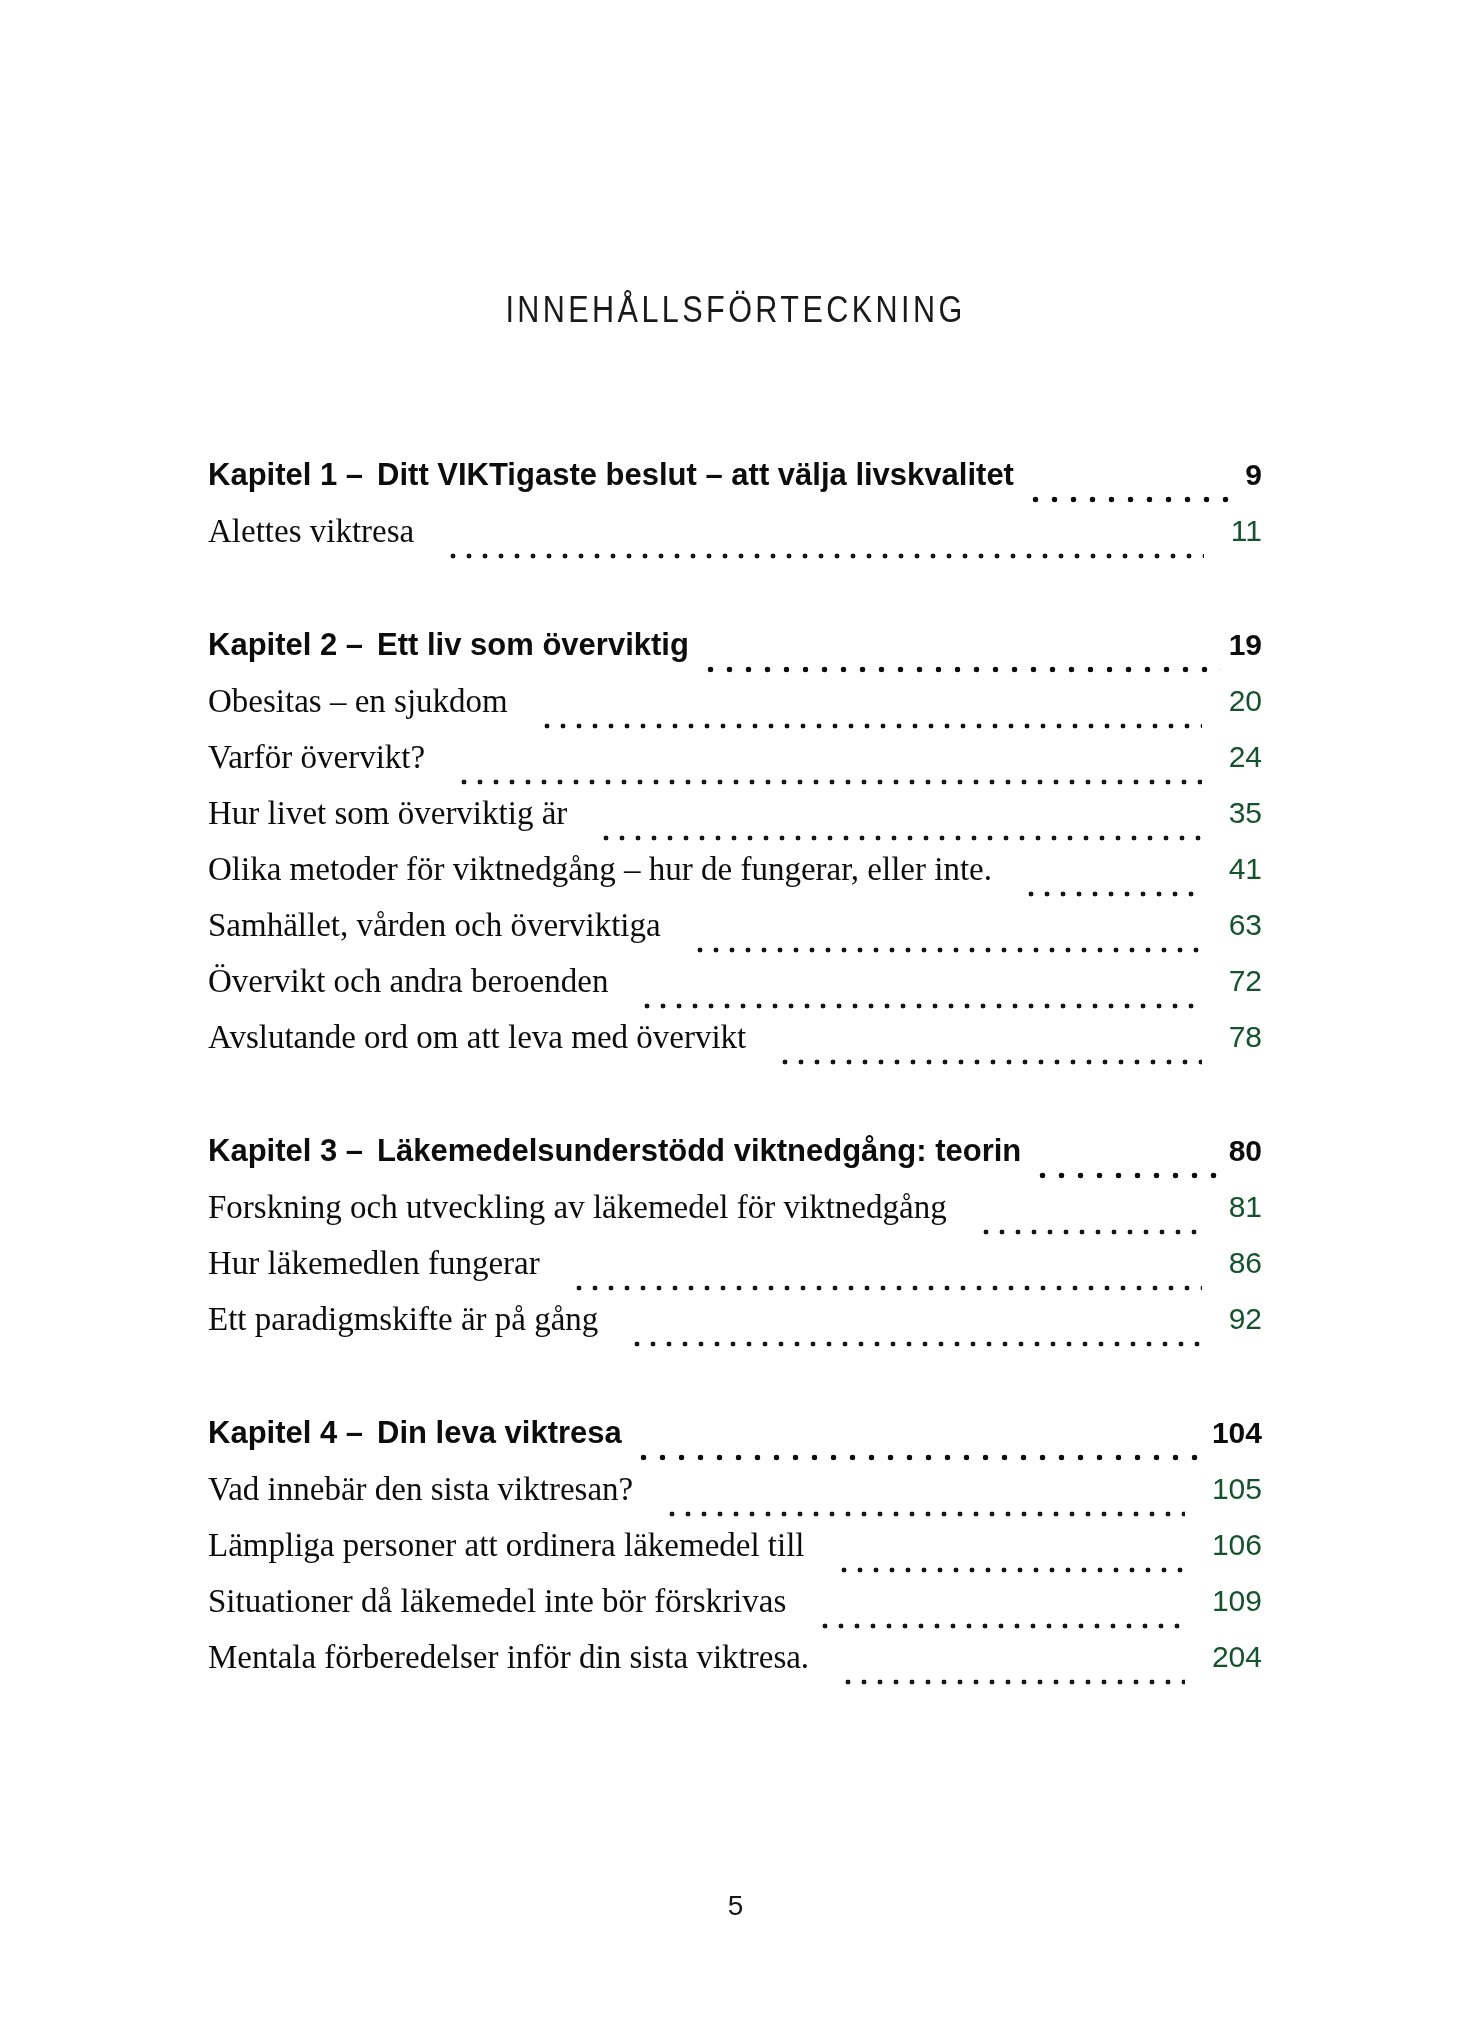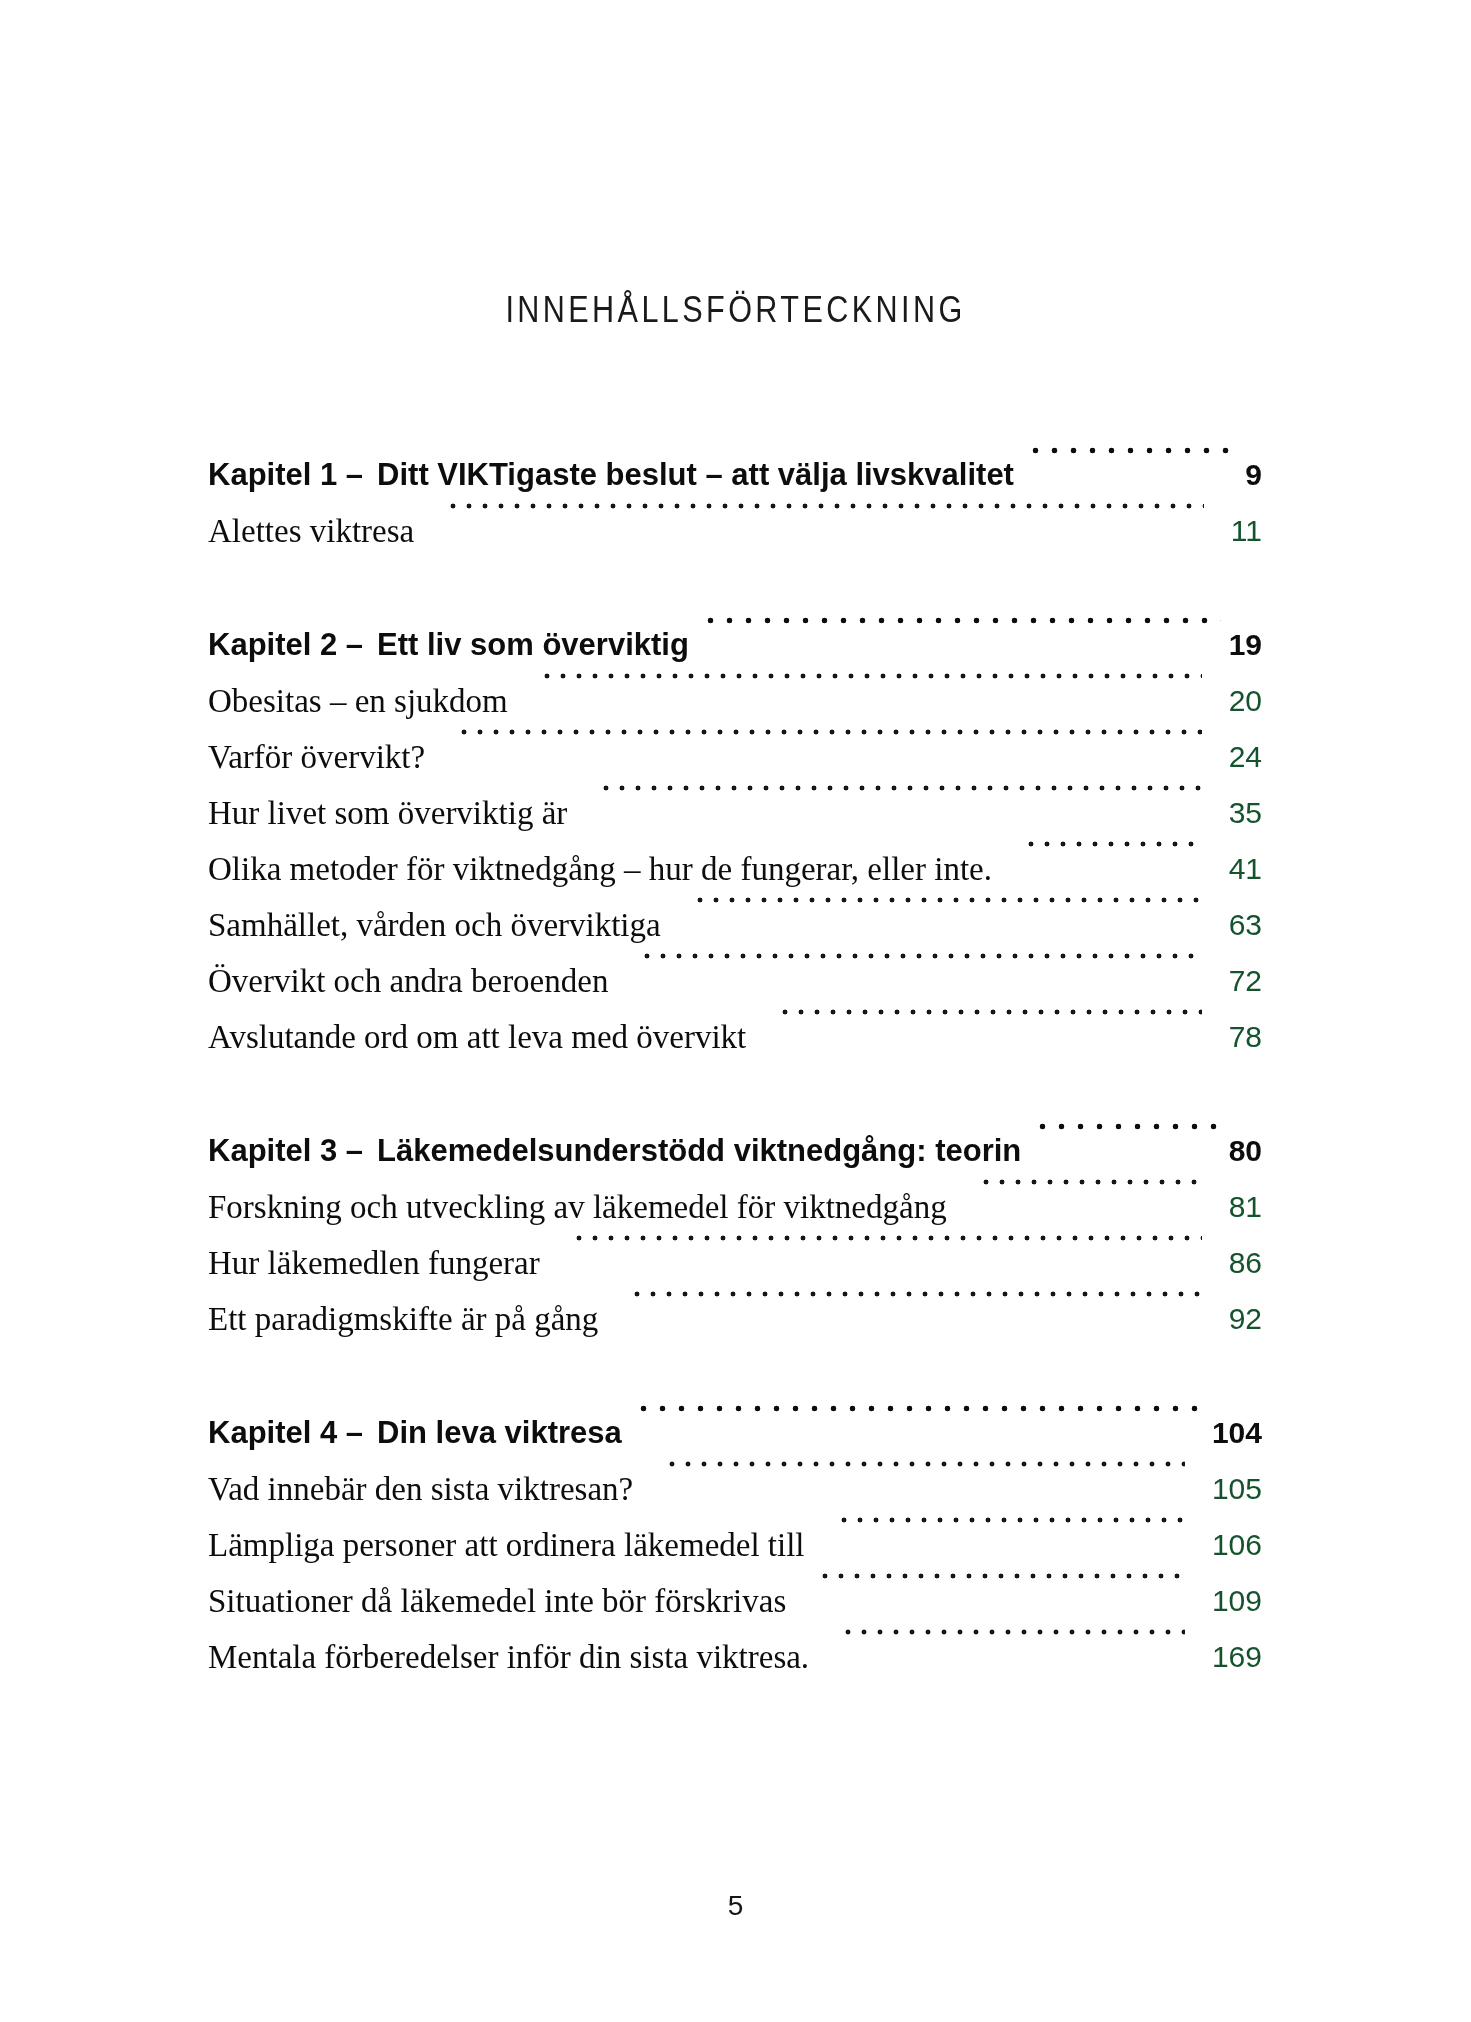--- a/index.html
+++ b/index.html
@@ -35,21 +35,21 @@
     position: absolute;
     left: 208px;
     top: 447px;
     width: 1054px;
   }
   .toc-section + .toc-section {
     margin-top: 58px;
   }
   .row {
     display: flex;
-    align-items: flex-start;
+    align-items: flex-end;
     height: 56px;
     line-height: 56px;
     white-space: nowrap;
   }
   .heading-row {
     font-family: "Liberation Sans", sans-serif;
     font-weight: 700;
     font-size: 31px;
     color: #0d0d0d;
   }
@@ -211,20 +211,20 @@
           <span class="page-num">106</span>
         </div>
         <div class="row entry-row">
           <span class="e-title">Situationer då läkemedel inte bör förskrivas</span>
           <span class="leader"></span>
           <span class="page-num">109</span>
         </div>
         <div class="row entry-row">
           <span class="e-title">Mentala förberedelser inför din sista viktresa.</span>
           <span class="leader"></span>
-          <span class="page-num">169</span>
+          <span class="page-num">204</span>
         </div>
       </section>
     </div>
 
   <div class="footer-page-number">5</div>
 
 </div>
 
 </body></html>

